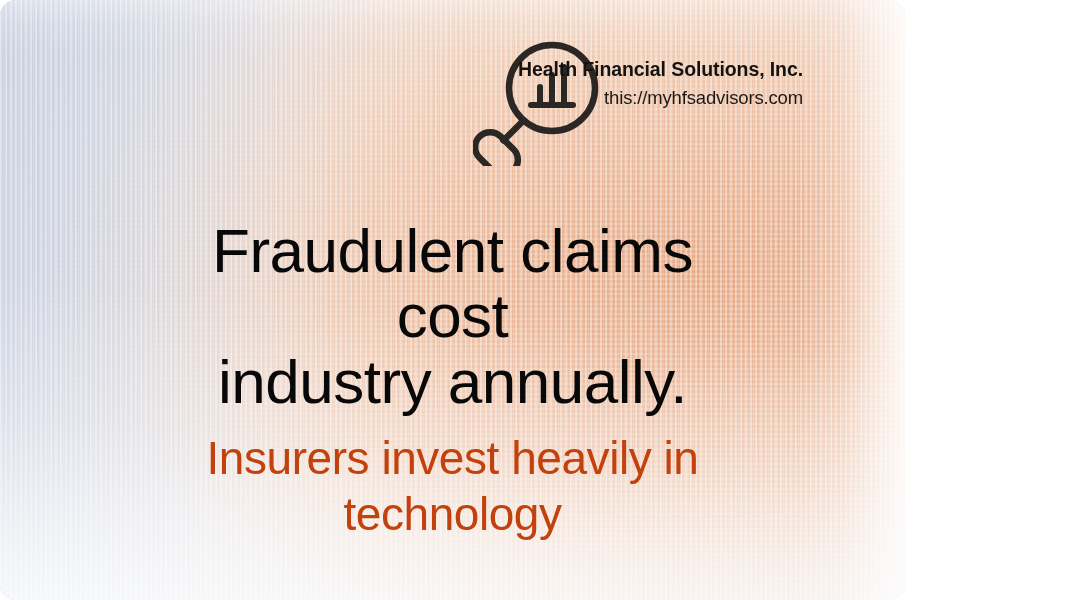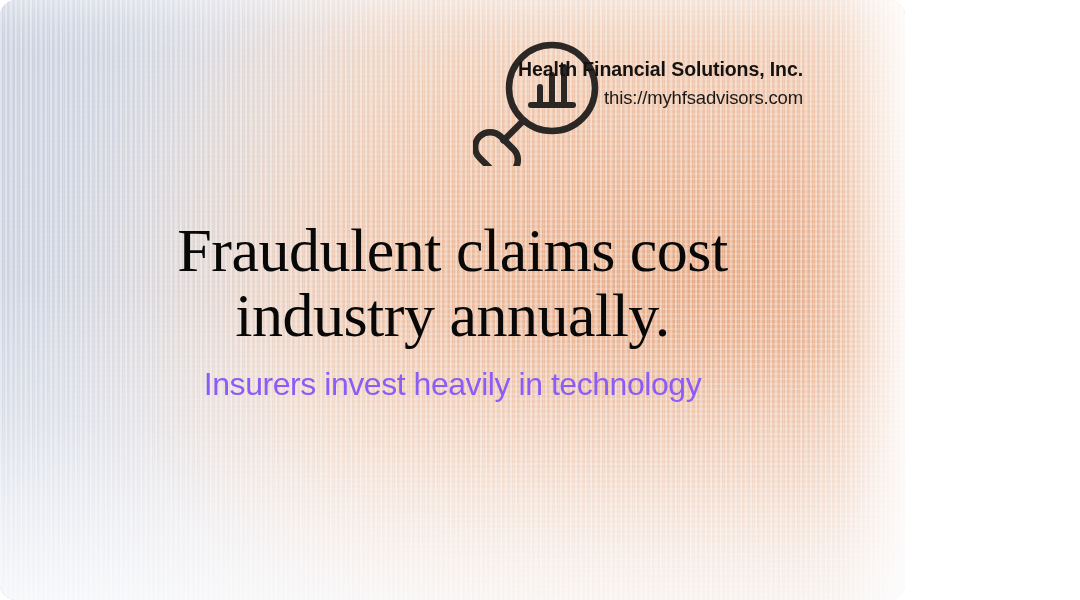--- a/index.html
+++ b/index.html
@@ -190,39 +190,39 @@
   
   .copy {
     position: absolute;
     left: 0;
     right: 0;
     top: 218px;
     text-align: center;
   }
 
   .headline {
-    font-family: Liberation Serif, serif;
+    font-family: Liberation Sans, sans-serif;
     font-size: 62px;
     font-weight: 400;
     line-height: 1.055;
     letter-spacing: -0.5px;
     color: #080808;
     margin: 0;
     padding: 0 150px;
   }
 
   .headline .ln { display: block; }
 
   .subhead {
     font-family: "Liberation Sans", sans-serif;
-    font-size: 32px;
+    font-size: 46px;
     font-weight: 400;
     line-height: 1.22;
     letter-spacing: -0.45px;
-    color: #8b5cf6;
+    color: #c2410c;
     margin: 16px 0 0 0;
     padding: 0 120px;
   }
 
   .subhead .ln { display: block; }
 </style>
 </head>
 <body>
 
 <div class="canvas">

